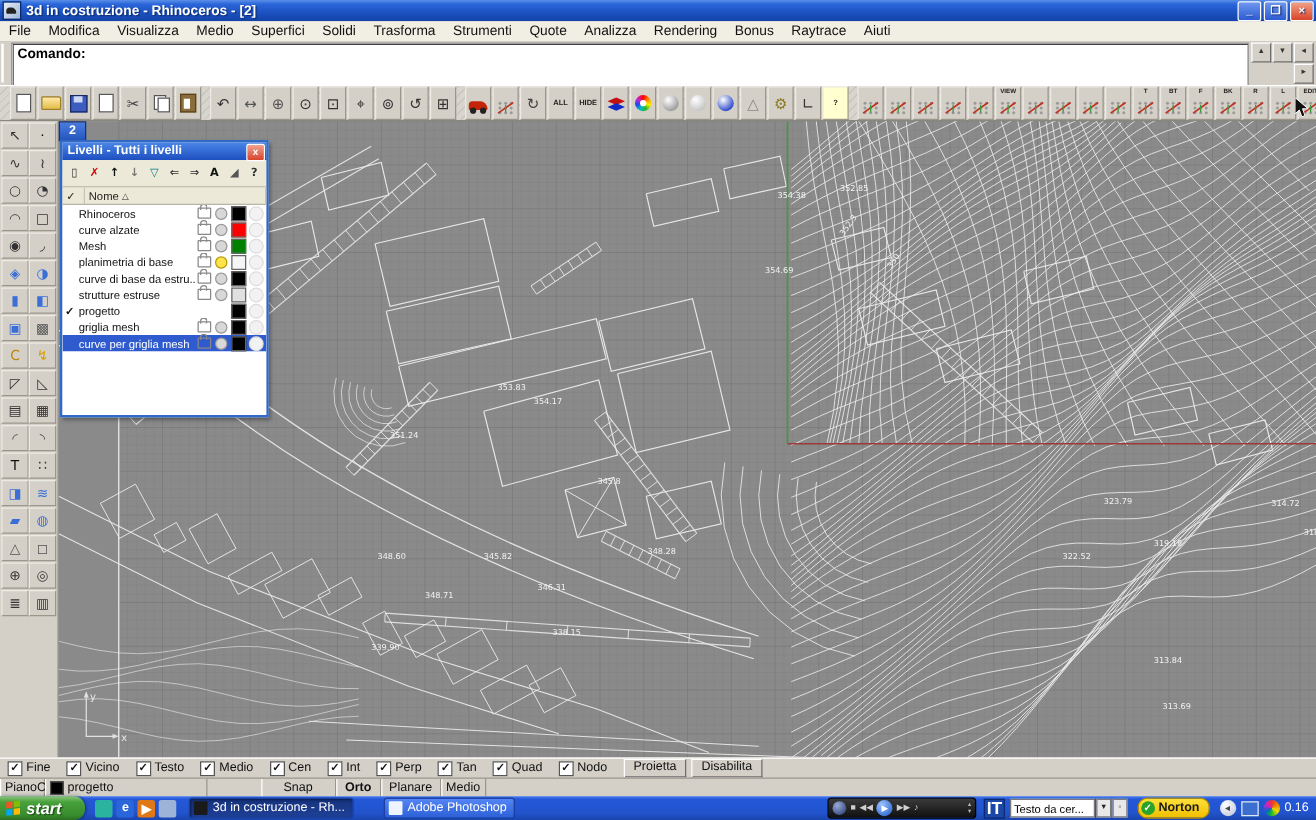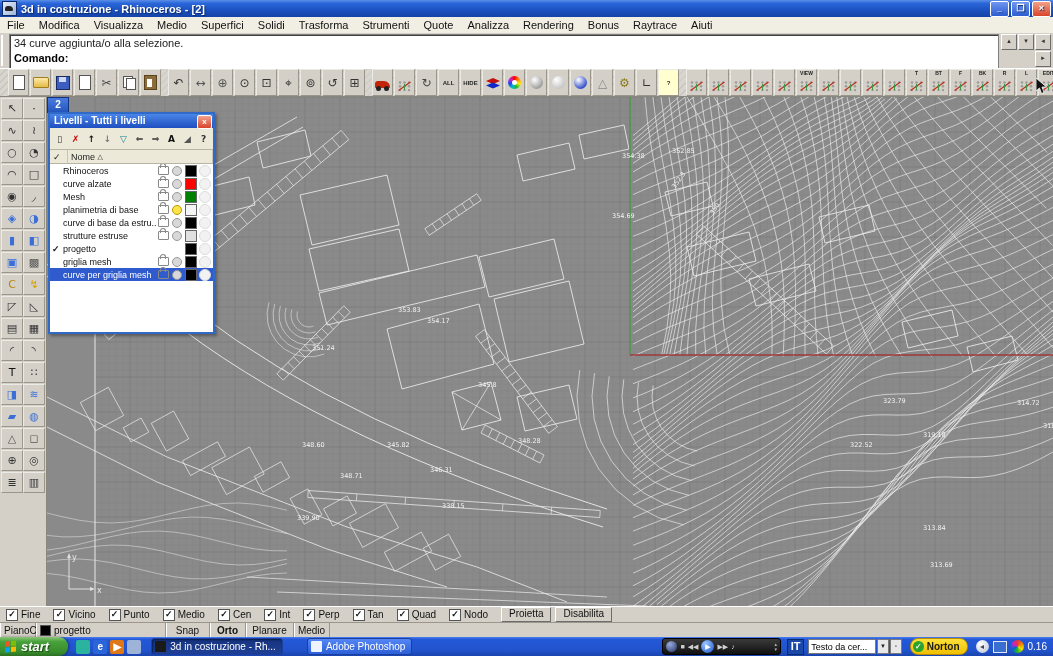--- a/index.html
+++ b/index.html
@@ -125,21 +125,21 @@
     font-size:10px;font-weight:bold;color:#fff;}
   .task-btn{height:15px;margin-left:4px;display:flex;align-items:center;background:linear-gradient(#5486f4,#2d5fd8);
     border:1px solid #1a3f9e;border-radius:3px;color:#fff;font-size:10px;padding:0 6px 0 3px;white-space:nowrap;}
   .task-btn.active{background:linear-gradient(#16337e,#1e4096);box-shadow:inset 1px 1px 2px #0a1c4e;}
   .task-ico{width:11px;height:11px;margin-right:4px;flex:none;border-radius:1px;}
   #wmp-band{height:17px;width:132px;margin-left:250px;background:linear-gradient(#3a3a3a,#101010);
     border:1px solid #000;border-radius:3px;display:flex;align-items:center;gap:3px;padding:0 3px;box-sizing:border-box;color:#ddd;}
   .wmp-btn{font-size:7px;line-height:1;color:#cfcfcf;}
   #wmp-play{width:13px;height:13px;border-radius:50%;background:radial-gradient(circle at 35% 30%,#9cc4ff,#1a56c8);
     color:#fff;font-size:7px;display:flex;align-items:center;justify-content:center;}
-  #lang-box{width:17px;height:14px;background:#1b47a8;border:1px solid #0c2a6e;color:#fff;font-size:11px;
+  #lang-box{width:17px;height:14px;background:#1b47a8;border:1px solid #0c2a6e;color:#fff;font-size:14px;
     font-weight:bold;text-align:center;line-height:13px;margin-left:6px;}
   #tb-search{width:62px;height:13px;font-size:9px;border:1px solid #7a7a7a;margin-left:4px;padding:0 2px;font-family:"Liberation Sans",sans-serif;}
   .tb-dd{width:11px;height:13px;background:#e8e8e8;border:1px solid #7a7a7a;font-size:6px;text-align:center;line-height:12px;margin-left:1px;color:#222;}
   #norton{height:15px;margin-left:8px;background:linear-gradient(#ffe13a,#f0bf00);border:1px solid #b88e00;
     border-radius:8px;display:flex;align-items:center;color:#1a1a1a;font-size:10px;font-weight:bold;padding:0 7px 0 2px;}
   .norton-check{width:11px;height:11px;border-radius:50%;background:#2aa32a;color:#fff;font-size:8px;line-height:11px;
     text-align:center;margin-right:3px;font-weight:bold;}
   .tray{display:flex;align-items:center;gap:4px;margin-left:8px;color:#fff;}
   .tray-ico1{width:13px;height:13px;border-radius:50%;background:radial-gradient(circle at 35% 30%,#fff,#b8c2d4);color:#445;
     font-size:8px;line-height:13px;text-align:center;}
@@ -175,21 +175,20 @@
     <span class="menu-item">Analizza</span>
     <span class="menu-item">Rendering</span>
     <span class="menu-item">Bonus</span>
     <span class="menu-item">Raytrace</span>
     <span class="menu-item">Aiuti</span>
   </div>
 
 <div id="cmdarea">
   <span class="cmd-grip"></span>
   <div class="cmd-box">
-    <div class="cmd-line1">34 curve aggiunta/o alla selezione.</div>
     <div class="cmd-line2">Comando:</div>
   </div>
   <div class="cmd-ctrls">
     <span class="mini-btn">▴</span>
     <span class="mini-btn">▾</span>
     <span class="mini-btn">◂</span>
     <span class="mini-btn">▸</span>
   </div>
 </div>
 
@@ -1018,21 +1017,21 @@
     <span class="os-item">
       <span class="os-box">✓</span>
       <span>Fine</span>
     </span>
     <span class="os-item">
       <span class="os-box">✓</span>
       <span>Vicino</span>
     </span>
     <span class="os-item">
       <span class="os-box">✓</span>
-      <span>Punto</span>
+      <span>Testo</span>
     </span>
     <span class="os-item">
       <span class="os-box">✓</span>
       <span>Medio</span>
     </span>
     <span class="os-item">
       <span class="os-box">✓</span>
       <span>Cen</span>
     </span>
     <span class="os-item">
@@ -1059,21 +1058,21 @@
     <span class="os-btn">Disabilita</span>
   </div>
 
 <div id="statusbar">
   <span class="st-pane" style="width:36px;">PianoC</span>
   <span class="st-pane" style="width:130px;">
     <span class="st-swatch" style="background: rgb(0, 0, 0);"></span>
     <span>progetto</span>
   </span>
   <span id="st-buttons" style="display:flex;">
-      <span class="st-pane st-btn" style="width: 44px;">Snap</span>
+      <span class="st-pane st-btn" style="width: 60px; margin-left: 43px;">Snap</span>
       <span class="st-pane st-btn active" style="width: 36px;">Orto</span>
       <span class="st-pane st-btn" style="width: 48px;">Planare</span>
       <span class="st-pane st-btn" style="width: 36px;">Medio</span>
     </span>
 </div>
 
 <div id="taskbar">
   <div id="start-btn">
     <span class="flag">
       <i style="background:#f35325;"></i>

